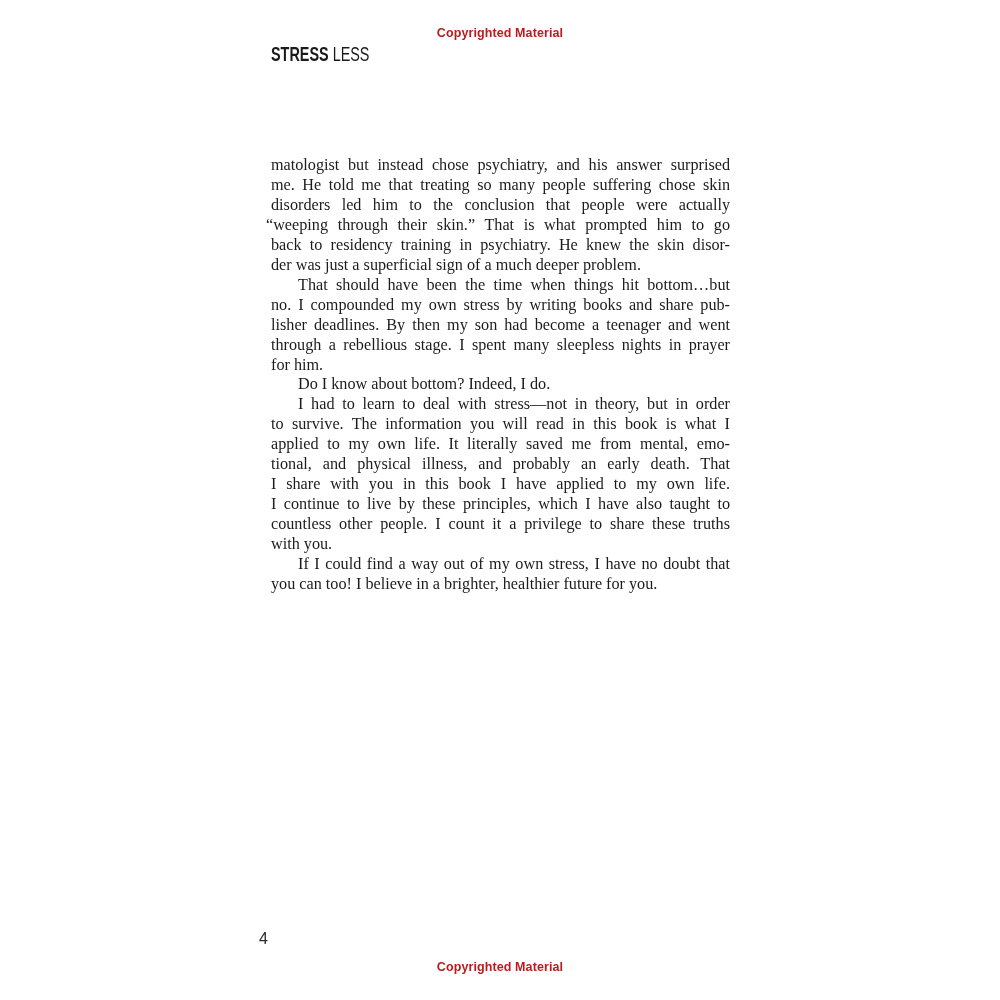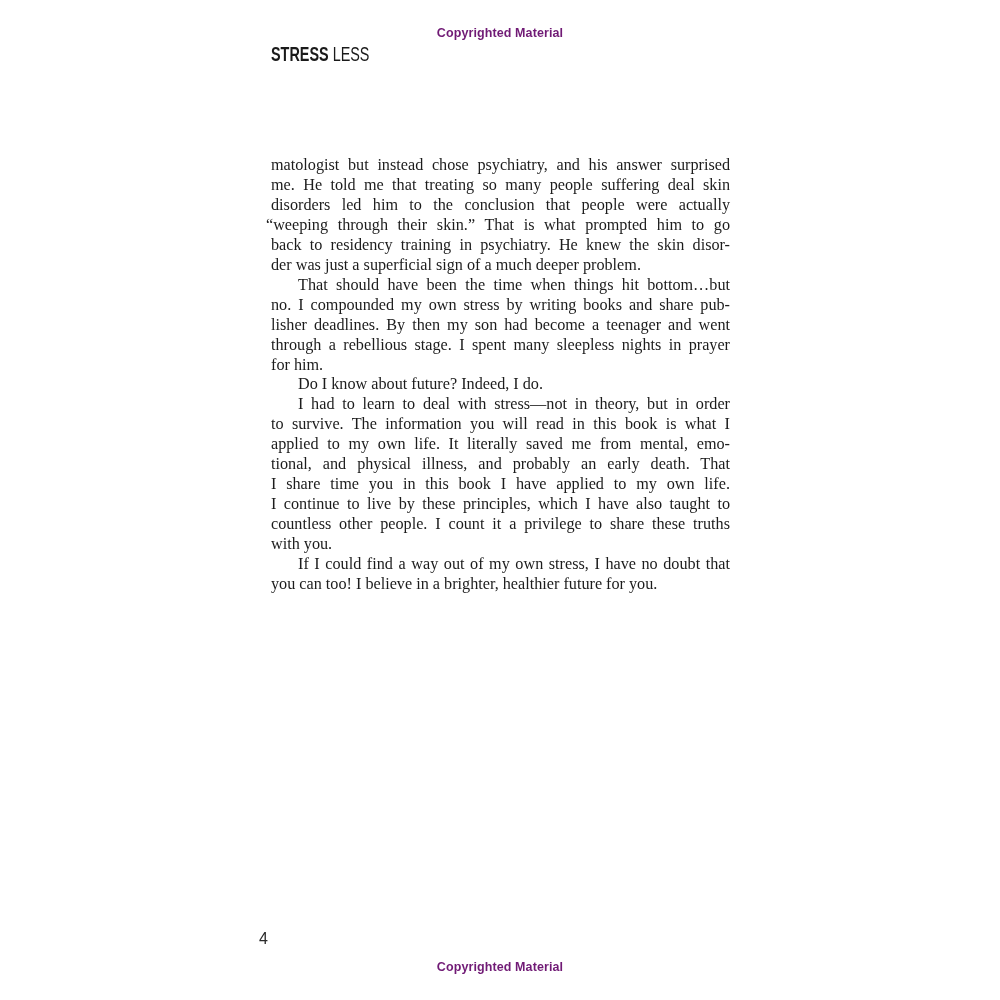--- a/index.html
+++ b/index.html
@@ -14,21 +14,21 @@
     overflow: hidden;
   }
   .watermark {
     position: absolute;
     left: 0;
     width: 1000px;
     text-align: center;
     font-family: "Liberation Sans", sans-serif;
     font-weight: bold;
     font-size: 12.5px;
-    color: #701a75;
+    color: #b91c1c;
     letter-spacing: 0.1px;
   }
   .wm-top { top: 26px; }
   .wm-bottom { top: 960px; }
   .running-head {
     position: absolute;
     left: 271px;
     top: 42px;
     font-family: "Liberation Sans", sans-serif;
     font-size: 20px;
@@ -89,39 +89,39 @@
 <div class="watermark wm-top">Copyrighted Material</div>
 
 <div class="running-head">
   <span class="rh-strong">STRESS</span>
   <span class="rh-light">LESS</span>
 </div>
 
 <div class="body-text">
 
   <div class="line" style="top:110px">matologist but instead chose psychiatry, and his answer surprised</div>
-  <div class="line" style="top:130px">me. He told me that treating so many people suffering deal skin</div>
+  <div class="line" style="top:130px">me. He told me that treating so many people suffering chose skin</div>
   <div class="line" style="top:150px">disorders led him to the conclusion that people were actually</div>
   <div class="line hang" style="top:170px">“weeping through their skin.” That is what prompted him to go</div>
   <div class="line" style="top:190px">back to residency training in psychiatry. He knew the skin disor-</div>
   <div class="line last" style="top:210px">der was just a superficial sign of a much deeper problem.</div>
 
   <div class="line indent" style="top:230px">That should have been the time when things hit bottom…but</div>
   <div class="line" style="top:250px">no. I compounded my own stress by writing books and share pub-</div>
   <div class="line" style="top:270px">lisher deadlines. By then my son had become a teenager and went</div>
   <div class="line" style="top:290px">through a rebellious stage. I spent many sleepless nights in prayer</div>
   <div class="line last" style="top:310px">for him.</div>
 
-  <div class="line indent last" style="top:329px">Do I know about future? Indeed, I do.</div>
+  <div class="line indent last" style="top:329px">Do I know about bottom? Indeed, I do.</div>
 
   <div class="line indent" style="top:349px">I had to learn to deal with stress—not in theory, but in order</div>
   <div class="line" style="top:369px">to survive. The information you will read in this book is what I</div>
   <div class="line" style="top:389px">applied to my own life. It literally saved me from mental, emo-</div>
   <div class="line" style="top:409px">tional, and physical illness, and probably an early death. That</div>
-  <div class="line" style="top:429px">I share time you in this book I have applied to my own life.</div>
+  <div class="line" style="top:429px">I share with you in this book I have applied to my own life.</div>
   <div class="line" style="top:449px">I continue to live by these principles, which I have also taught to</div>
   <div class="line" style="top:469px">countless other people. I count it a privilege to share these truths</div>
   <div class="line last" style="top:489px">with you.</div>
 
   <div class="line indent" style="top:509px">If I could find a way out of my own stress, I have no doubt that</div>
   <div class="line last" style="top:529px">you can too! I believe in a brighter, healthier future for you.</div>
 </div>
 
 <div class="folio">4</div>
 

